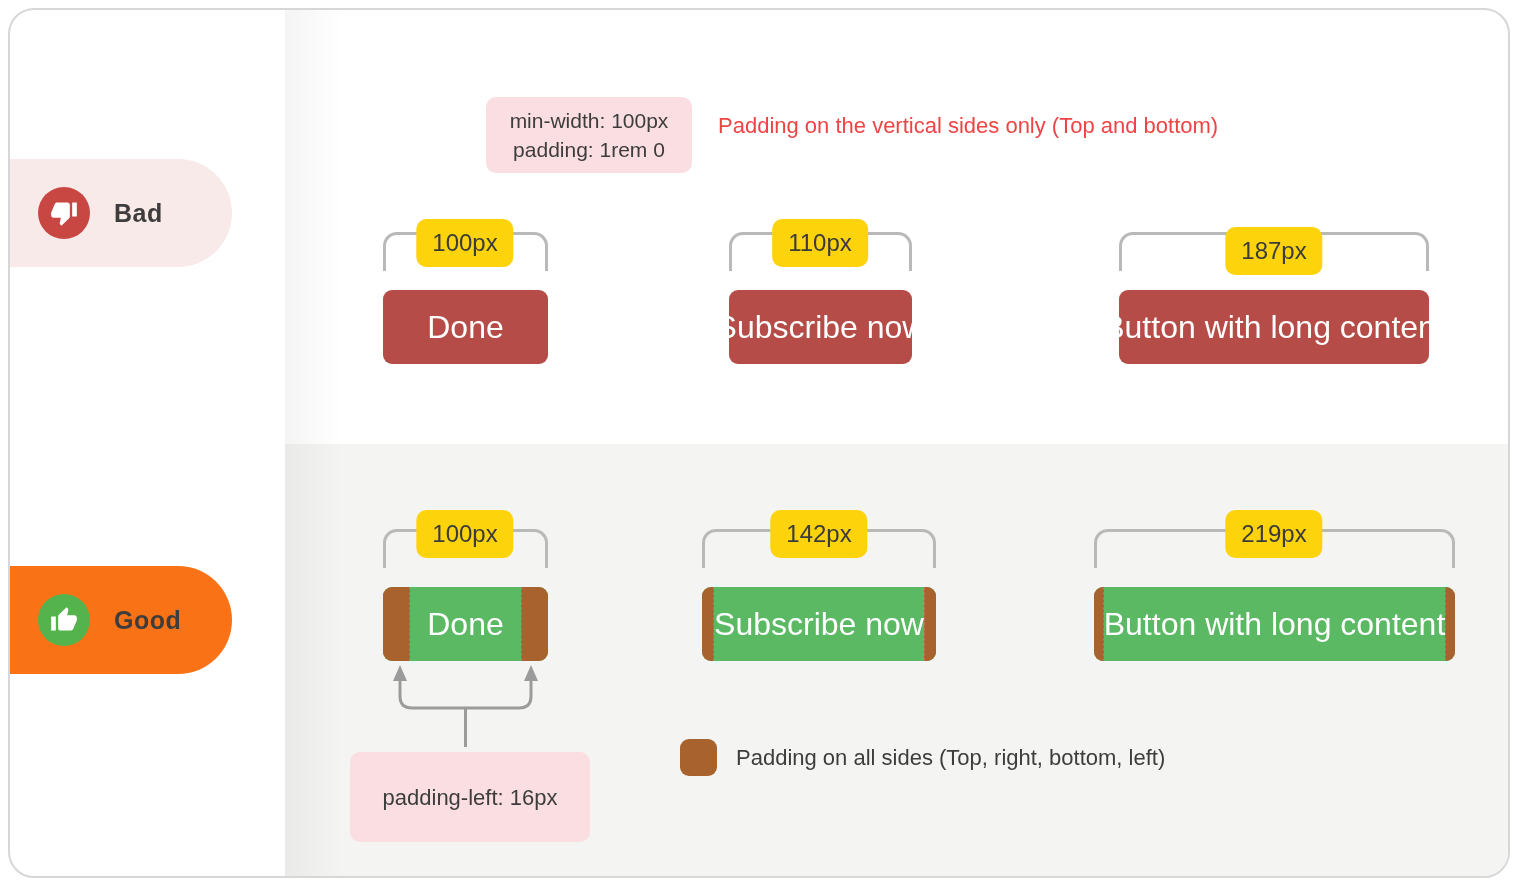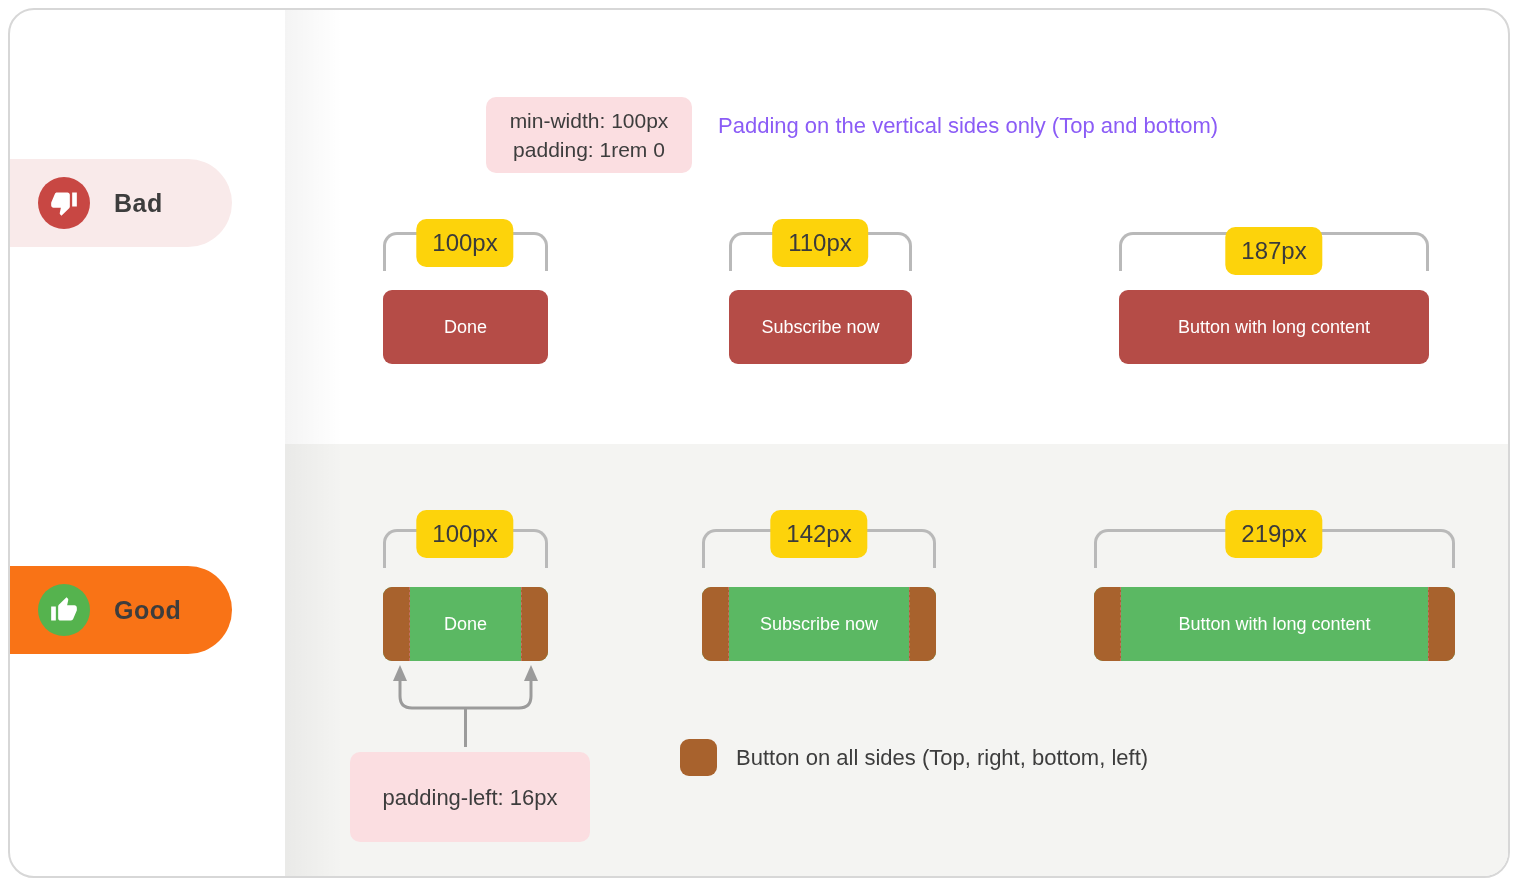--- a/index.html
+++ b/index.html
@@ -6,48 +6,48 @@
     font-family:"Liberation Sans","DejaVu Sans",sans-serif;}
   .card{position:absolute;left:8px;top:8px;width:1498px;height:866px;
     border:2px solid #d7d7d7;border-radius:26px;background:#ffffff;overflow:hidden;}
 
   
   .gray-zone{position:absolute;left:275px;top:434px;right:0;bottom:0;background:#f4f4f2;}
   .edge-gradient{position:absolute;left:275px;top:0;bottom:0;width:58px;
     background:linear-gradient(to right,rgba(0,0,0,.045),rgba(0,0,0,0));pointer-events:none;}
 
   
-  .pill{position:absolute;left:0;width:222px;height:88px;border-radius:0 60px 60px 0;
+  .pill{position:absolute;left:0;width:222px;height:108px;border-radius:0 60px 60px 0;
     display:flex;align-items:center;}
   .pill.bad{top:149px;background:#f9eaea;}
   .pill.good{top:556px;background:#f97316;}
   .pill .circle{width:52px;height:52px;border-radius:50%;margin-left:28px;
     display:flex;align-items:center;justify-content:center;flex:0 0 auto;}
   .pill.bad .circle{background:#c84743;}
   .pill.good .circle{background:#55b34e;}
   .pill .circle svg{width:28px;height:28px;fill:#ffffff;}
   .pill .pill-label{margin-left:24px;font-size:25px;font-weight:700;color:#3d3d3d;letter-spacing:.5px;}
 
   
   .code-box{position:absolute;background:#fbdee1;border-radius:10px;color:#3d3d3d;
     display:flex;flex-direction:column;align-items:center;justify-content:center;
     font-size:21px;line-height:29px;text-align:center;margin-top:8px;}
   .code-box.top{left:476px;top:79px;width:206px;height:76px;}
   .code-box.bottom{left:340px;top:734px;width:240px;height:90px;font-size:22px;}
 
-  .caption{position:absolute;font-size:22px;color:#8b5cf6;white-space:nowrap;}
+  .caption{position:absolute;font-size:22px;color:#ef4444;white-space:nowrap;}
   .caption.bad-caption{left:708px;top:103px;}
   .bracket{position:absolute;border:3px solid #b9b9b9;border-bottom:none;
     border-radius:14px 14px 0 0;box-sizing:border-box;}
   .width-tag{position:absolute;transform:translateX(-50%);background:#fdd30b;
     color:#3b3b3b;font-size:24px;padding:10px 16px;border-radius:10px;white-space:nowrap;z-index:2;}
 
   
   .demo-btn{position:absolute;height:74px;border-radius:9px;display:flex;
-    align-items:center;justify-content:center;color:#ffffff;font-size:18px;white-space:nowrap;}
+    align-items:center;justify-content:center;color:#ffffff;font-size:32px;white-space:nowrap;}
   .demo-btn.bad-btn{background:#b54c47;}
   .demo-btn.good-btn{background:#5bb863;padding:0;overflow:hidden;}
   .pad-strip{width:26px;align-self:stretch;background:#a8622d;flex:0 0 auto;}
   .pad-strip.left{border-right:1px dashed rgba(222,120,140,.55);}
   .pad-strip.right{border-left:1px dashed rgba(222,120,140,.55);}
   .good-btn .btn-text{flex:1;display:flex;align-items:center;justify-content:center;}
 
   
   .fork{position:absolute;left:373px;top:652px;width:165px;height:85px;}
 
@@ -140,15 +140,15 @@
       <polygon points="10,19 24,19 17,3"></polygon>
       <polygon points="141,19 155,19 148,3"></polygon>
     </g>
   </svg>
 
   <div class="code-box bottom">
     <span>padding-left: 16px</span>
   </div>
 
   <div class="legend-swatch"></div>
-  <div class="legend-text">Button on all sides (Top, right, bottom, left)</div>
+  <div class="legend-text">Padding on all sides (Top, right, bottom, left)</div>
 
 </div>
 
 </body></html>

